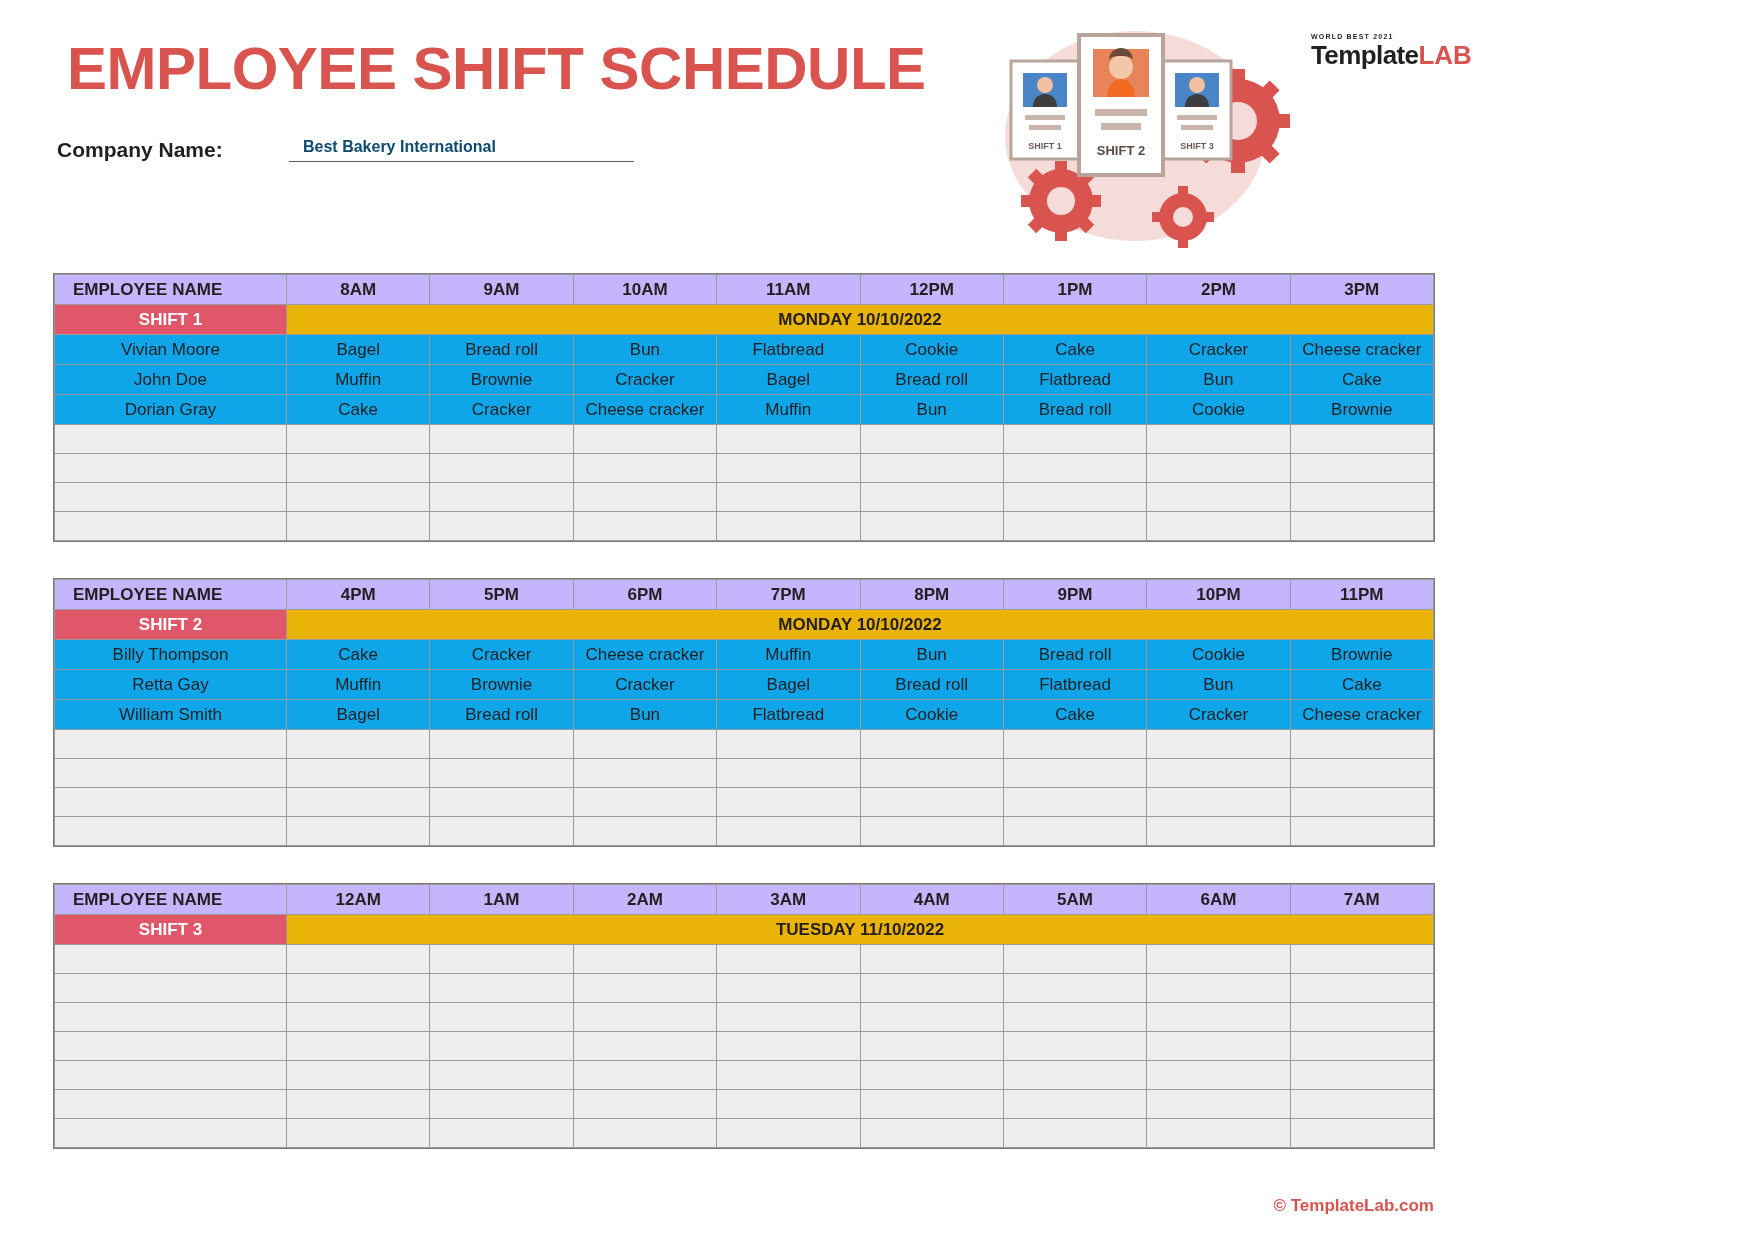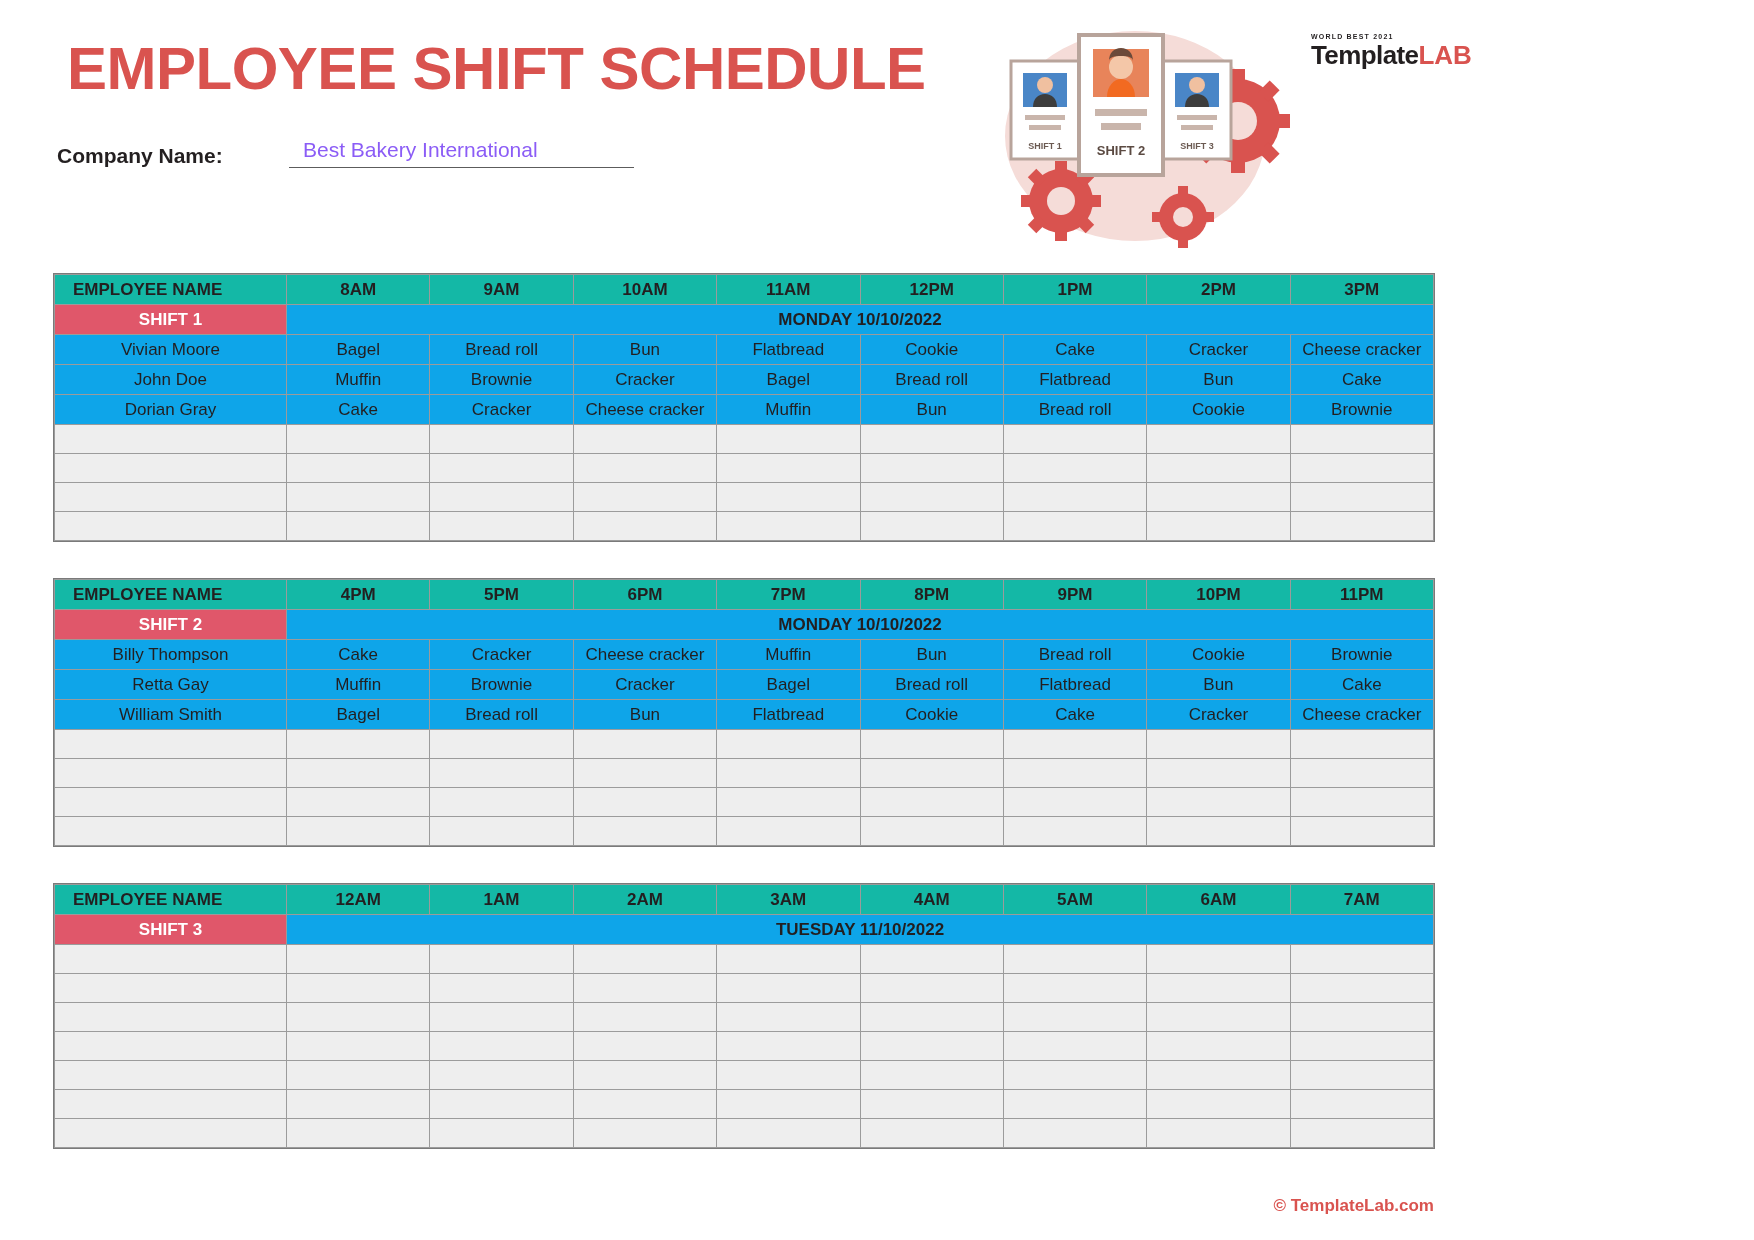--- a/index.html
+++ b/index.html
@@ -51,23 +51,23 @@
     font-weight: bold;
     color: #231f20;
   }
   .meta-value-wrap {
     width: 345px;
     border-bottom: 1.5px solid #5c5c5c;
     padding: 0 0 5px 14px;
     box-sizing: border-box;
   }
   .meta-value {
-    font-size: 21px;
-    font-weight: normal;
-    color: #8b5cf6;
+    font-size: 16px;
+    font-weight: bold;
+    color: #0c4a6e;
   }
 
   
   .illustration {
     position: absolute;
     top: 18px;
     right: 190px;
     width: 300px;
     height: 230px;
   }
@@ -112,42 +112,42 @@
   table.sched th, table.sched td {
     border: 1px solid #9b9b9b;
     height: 30px;
     font-size: 17px;
     text-align: center;
     padding: 0 4px;
     box-sizing: border-box;
   }
   .col-name { width: 232px; }
   thead th {
-    background: #14b8a6;
+    background: #c4b5fd;
     color: #231f20;
     font-weight: bold;
     font-size: 18px;
     height: 33px;
     margin-left: 12px;
   }
   thead th.name-head {
     text-align: left;
     padding-left: 18px;
   }
   .shift-cell {
     background: #e0576a;
     color: #ffffff;
     font-weight: bold;
     font-size: 19px;
     text-align: left;
     padding-left: 18px;
     height: 36px;
   }
   .date-cell {
-    background: #0ea5e9;
+    background: #eab308;
     color: #231f20;
     font-weight: bold;
     font-size: 18px;
     height: 36px;
   }
   td.emp-name {
     text-align: left;
     padding-left: 18px;
     background: #ffffff;
     font-size: 18px;

